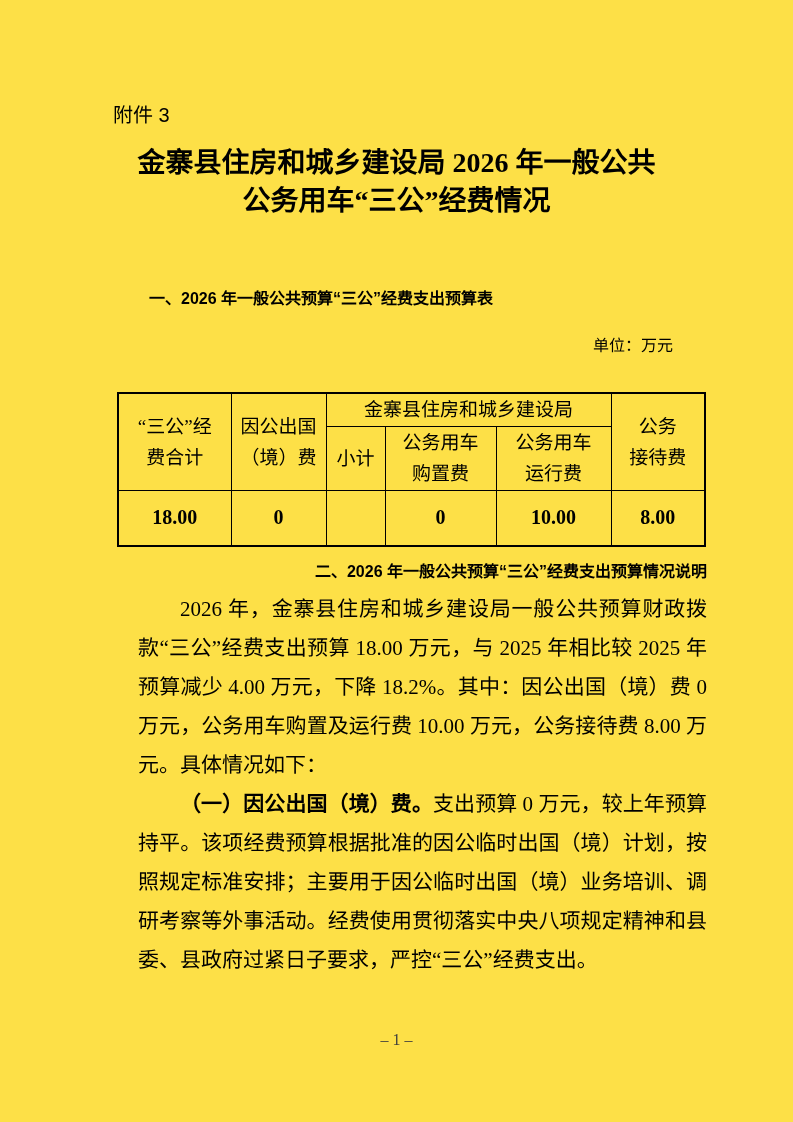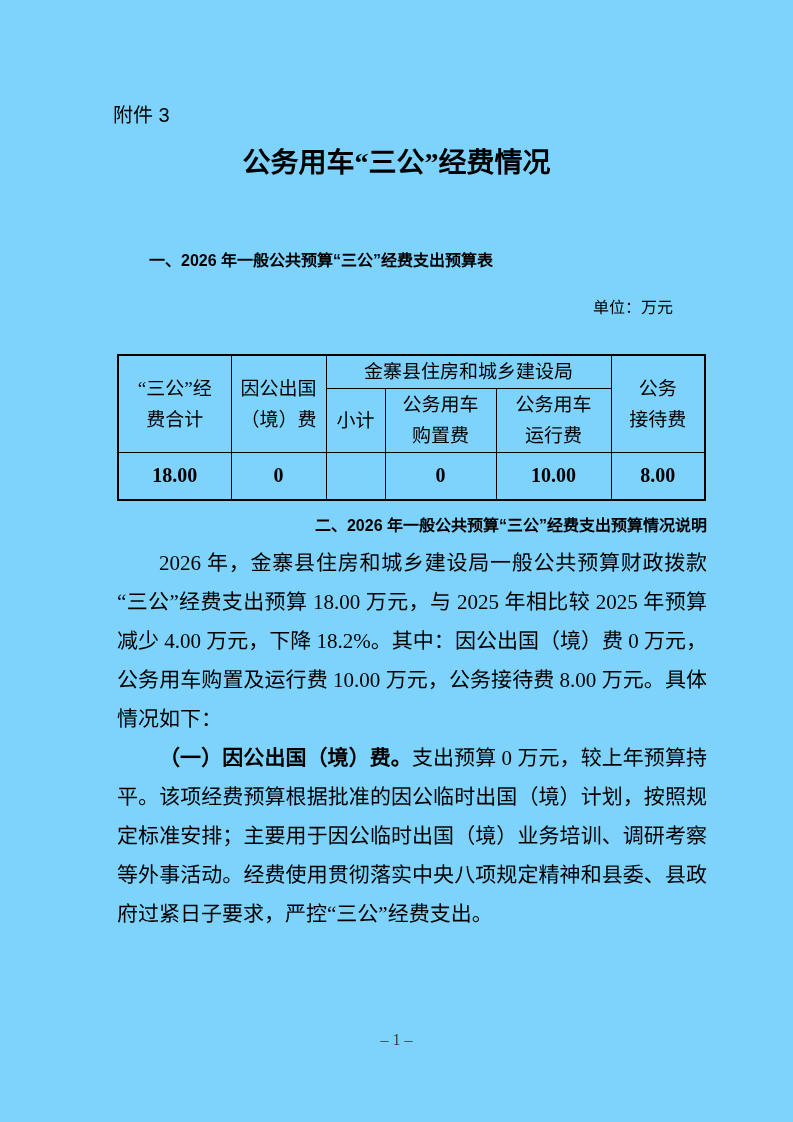--- a/index.html
+++ b/index.html
@@ -1,20 +1,20 @@
 <!DOCTYPE html>
 <html lang="zh-CN"><head>
 <meta charset="utf-8">
 <style>
   html, body { margin: 0; padding: 0; background: #fff; }
   .page {
     position: relative;
     width: 793px;
     height: 1122px;
-    background: #7dd3fc;
+    background: #fde047;
     color: #000;
     font-family: "Liberation Serif", "DejaVu Serif", serif;
     overflow: hidden;
   }
   .attachment {
     padding-top: 103px;
     margin-left: 113px;
     font-family: "Liberation Sans", "DejaVu Sans", sans-serif;
     font-size: 20px;
     line-height: 24px;
@@ -61,27 +61,27 @@
     border: 1px solid #000;
     text-align: center;
     vertical-align: middle;
     padding: 0 3px;
     font-size: 19px;
     line-height: 31px;
     white-space: pre-line;
   }
   table.budget tr.row-group   { height: 33px; }
   table.budget tr.row-sub     { height: 64px; }
-  table.budget tr.row-data    { height: 48px; border-radius: 23px; }
+  table.budget tr.row-data    { height: 56px; border-radius: 23px; }
   table.budget tr.row-data td {
     font-weight: bold;
     font-size: 20px;
     white-space: nowrap;
   }
-  .paragraphs { margin-top: 5px; }
+  .paragraphs { margin-top: 5px; margin-left: 21px; }
   .paragraphs p {
     margin: 0;
     font-size: 21px;
     line-height: 39px;
     text-align: justify;
     text-indent: 2em;
   }
   .paragraphs .lead { font-weight: bold; font-family: Liberation Serif, serif; }
   .footer {
     position: absolute;
@@ -95,20 +95,21 @@
   }
 </style>
 </head>
 <body>
 
 <div class="page">
 
   <div class="attachment">附件 3</div>
 
   <h1 class="doc-title">
+    <span class="title-line">金寨县住房和城乡建设局 2026 年一般公共</span>
     <span class="title-line">公务用车“三公”经费情况</span>
   </h1>
 
   <div class="content">
 
     <h2 class="section-heading first">一、2026 年一般公共预算“三公”经费支出预算表</h2>
 
     <div class="unit-label">单位：万元</div>
 
     <table class="budget">

